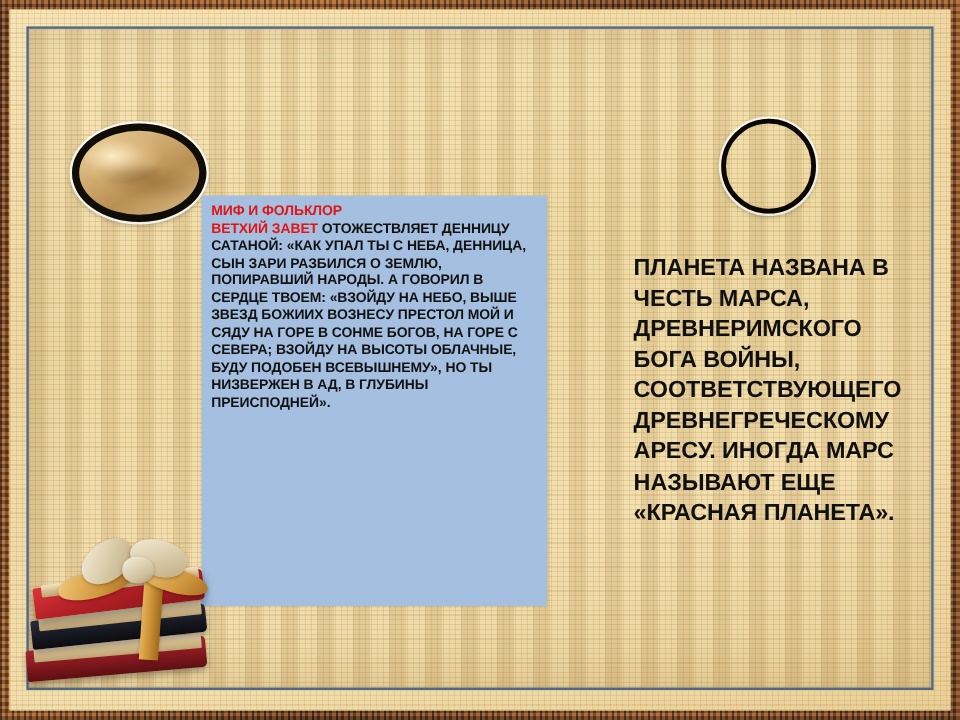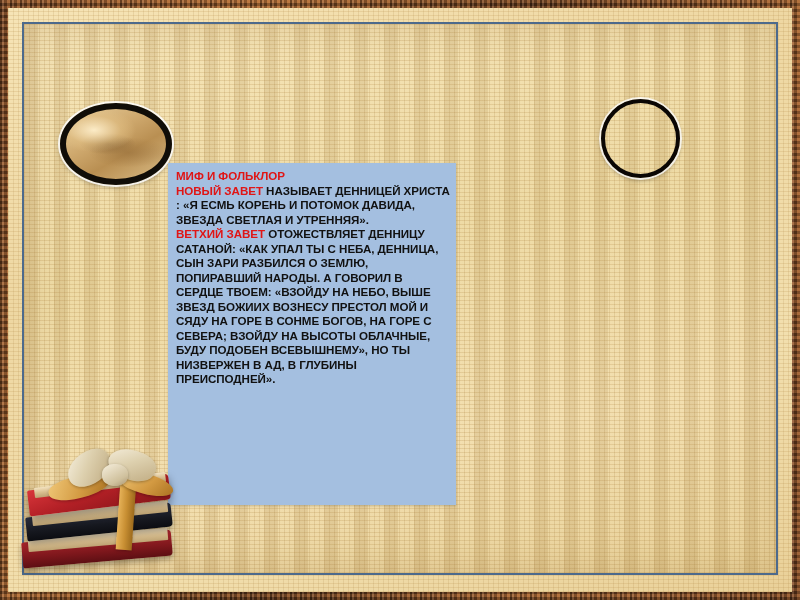--- a/index.html
+++ b/index.html
@@ -249,24 +249,26 @@
   <div class="inner-frame"></div>
 
 
   <div class="planet planet-venus"></div>
   <div class="planet planet-mars"></div>
 
   <div class="blue-box">
     <p class="para">
       <span class="hl">МИФ И ФОЛЬКЛОР</span>
     </p>
-    <p class="para"><span class="hl">НОВЫЙ ЗАВЕТ</span><span> НАЗЫВАЕТ ДЕННИЦЕЙ ХРИСТА : «Я ЕСМЬ КОРЕНЬ И ПОТОМОК ДАВИДА, ЗВЕЗДА СВЕТЛАЯ И УТРЕННЯЯ».</span></p>
     <p class="para"><span class="hl">ВЕТХИЙ ЗАВЕТ</span><span> ОТОЖЕСТВЛЯЕТ ДЕННИЦУ САТАНОЙ: «КАК УПАЛ ТЫ С НЕБА, ДЕННИЦА, СЫН ЗАРИ РАЗБИЛСЯ О ЗЕМЛЮ, ПОПИРАВШИЙ НАРОДЫ. А ГОВОРИЛ В СЕРДЦЕ ТВОЕМ: «ВЗОЙДУ НА НЕБО, ВЫШЕ ЗВЕЗД БОЖИИХ ВОЗНЕСУ ПРЕСТОЛ МОЙ И СЯДУ НА ГОРЕ В СОНМЕ БОГОВ, НА ГОРЕ С СЕВЕРА; ВЗОЙДУ НА ВЫСОТЫ ОБЛАЧНЫЕ, БУДУ ПОДОБЕН  ВСЕВЫШНЕМУ», НО ТЫ НИЗВЕРЖЕН В АД, В ГЛУБИНЫ ПРЕИСПОДНЕЙ».</span></p>
   </div>
 
+  <div class="mars-text">
+    <span>ПЛАНЕТА НАЗВАНА В ЧЕСТЬ МАРСА, ДРЕВНЕРИМСКОГО БОГА ВОЙНЫ, СООТВЕТСТВУЮЩЕГО ДРЕВНЕГРЕЧЕСКОМУ АРЕСУ. ИНОГДА МАРС НАЗЫВАЮТ ЕЩЕ «КРАСНАЯ ПЛАНЕТА».</span>
+  </div>
 
   <div class="books">
     <div class="book book3"></div>
     <div class="book-pages book3p"></div>
     <div class="book book2"></div>
     <div class="book-pages book2p"></div>
     <div class="book book1"></div>
     <div class="book-pages book1p"></div>
     <div class="ribbon-vert"></div>
     <div class="bow-tail-l"></div>

